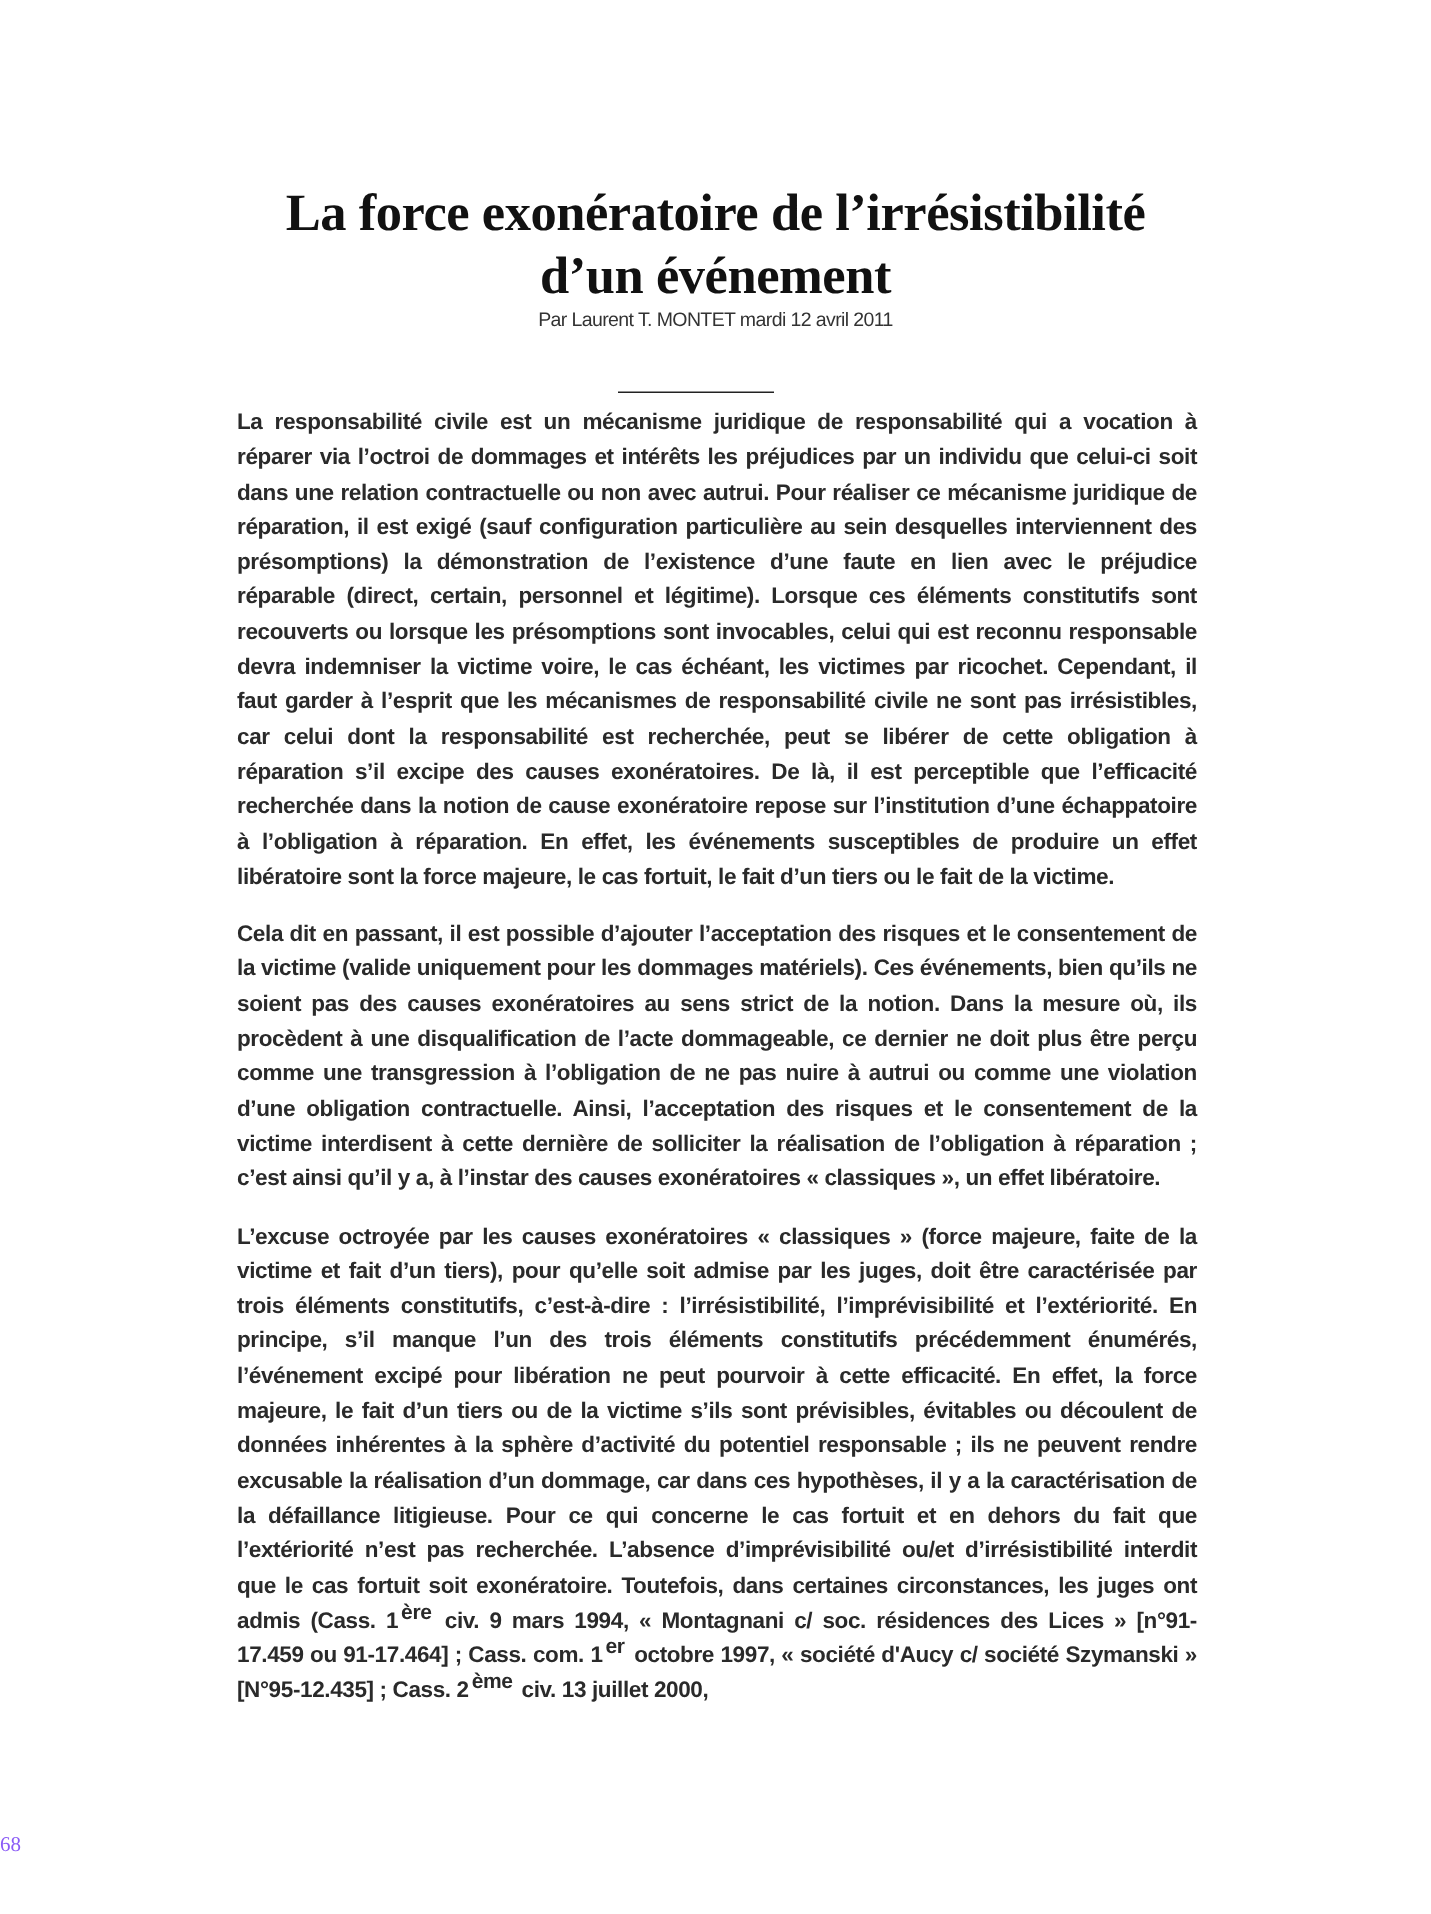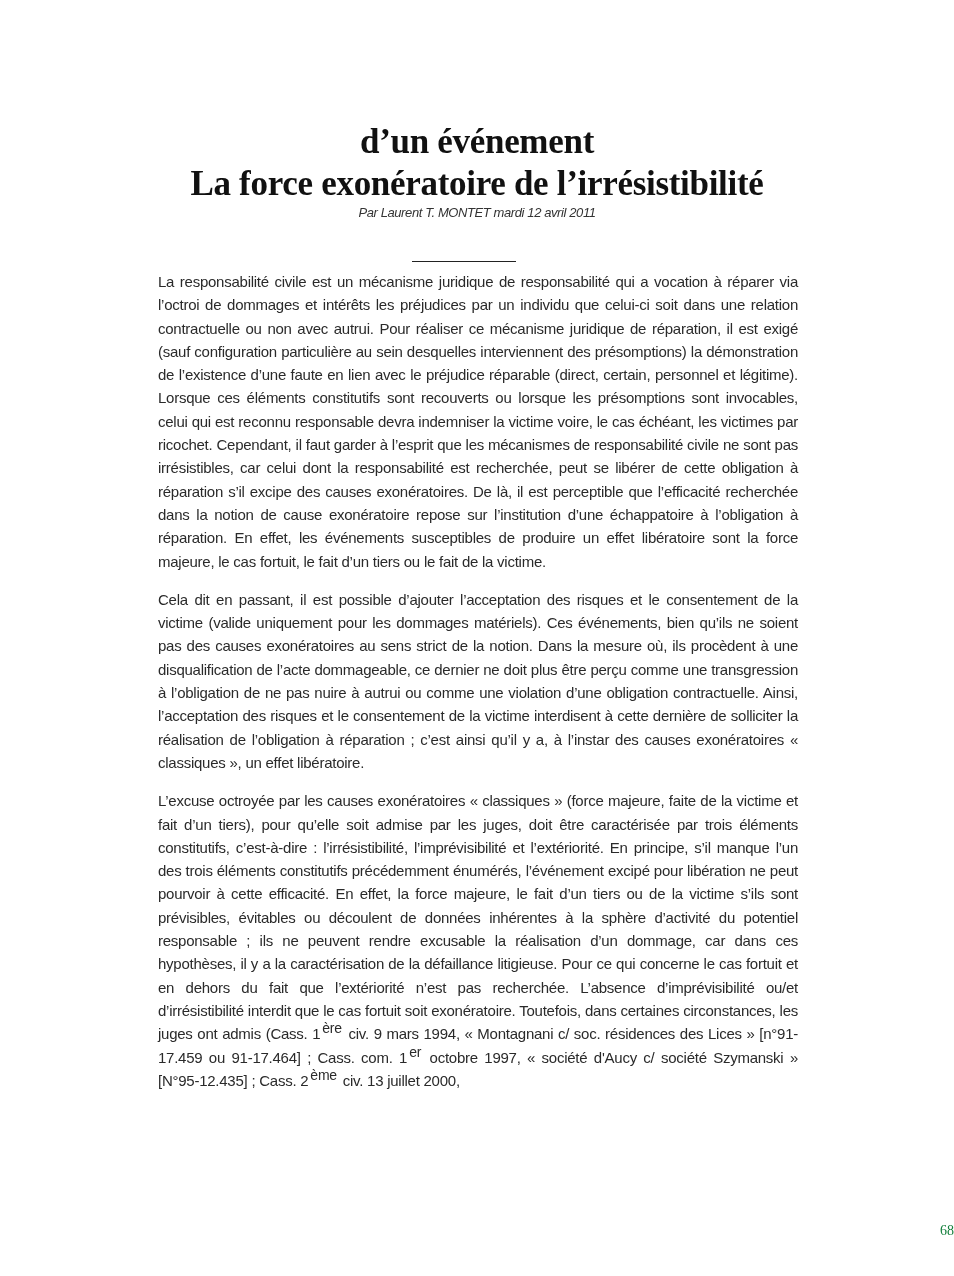--- a/index.html
+++ b/index.html
@@ -8,49 +8,49 @@
   .title {
     position: absolute; left: 120px; width: 714px; top: 121px;
     text-align: center;
     font-family: "Liberation Serif", serif; font-weight: bold;
     font-size: 35px; line-height: 42px; color: #111;
     letter-spacing: -0.3px;
   }
   .byline {
     position: absolute; left: 120px; width: 714px; top: 205px;
     text-align: center;
-    font-family: "Liberation Sans", sans-serif; font-style: italic;
+    font-family: "Liberation Sans", sans-serif; 
     font-size: 13px; line-height: 16px; color: #333;
     letter-spacing: -0.4px;
   }
   .rule {
     position: absolute; left: 412px; top: 261px; width: 104px; height: 1px;
     background: #222;
   }
   .body {
     position: absolute; left: 158px; width: 640px; top: 270px;
     font-family: "Liberation Sans", sans-serif;
     font-size: 15px; line-height: 23.3px; color: #2a2a2a;
     text-align: justify; letter-spacing: -0.25px;
   }
-  .body p { margin: 0 0 15px 0; }
+  .body p { margin: 0 0 15px 0; font-weight: bold; }
   sup { font-size: 14px; line-height: 0; vertical-align: 6px; margin: 0 2px; }
   .page-number {
     position: absolute; left: 0; width: 954px; top: 1223px;
-    text-align: right;
-    font-family: "Liberation Serif", serif; font-size: 14px; color: #15803d;
+    text-align: left;
+    font-family: "Liberation Serif", serif; font-size: 14px; color: #8b5cf6;
   }
 </style>
 </head>
 <body>
 
 <div class="page">
   <div class="title">
+    <div>La force exonératoire de l’irrésistibilité</div>
     <div>d’un événement</div>
-    <div>La force exonératoire de l’irrésistibilité</div>
   </div>
   <div class="byline">Par Laurent T. MONTET mardi 12 avril 2011</div>
   <div class="rule"></div>
 
   <div class="body">
     <p>La responsabilité civile est un mécanisme juridique de responsabilité qui a vocation à réparer via l’octroi de dommages et intérêts les préjudices par un individu que celui-ci soit dans une relation contractuelle ou non avec autrui. Pour réaliser ce mécanisme juridique de réparation, il est exigé (sauf configuration particulière au sein desquelles interviennent des présomptions) la démonstration de l’existence d’une faute en lien avec le préjudice réparable (direct, certain, personnel et légitime). Lorsque ces éléments constitutifs sont recouverts ou lorsque les présomptions sont invocables, celui qui est reconnu responsable devra indemniser la victime voire, le cas échéant, les victimes par ricochet. Cependant, il faut garder à l’esprit que les mécanismes de responsabilité civile ne sont pas irrésistibles, car celui dont la responsabilité est recherchée, peut se libérer de cette obligation à réparation s’il excipe des causes exonératoires. De là, il est perceptible que l’efficacité recherchée dans la notion de cause exonératoire repose sur l’institution d’une échappatoire à l’obligation à réparation. En effet, les événements susceptibles de produire un effet libératoire sont la force majeure, le cas fortuit, le fait d’un tiers ou le fait de la victime.</p>
     <p>Cela dit en passant, il est possible d’ajouter l’acceptation des risques et le consentement de la victime (valide uniquement pour les dommages matériels). Ces événements, bien qu’ils ne soient pas des causes exonératoires au sens strict de la notion. Dans la mesure où, ils procèdent à une disqualification de l’acte dommageable, ce dernier ne doit plus être perçu comme une transgression à l’obligation de ne pas nuire à autrui ou comme une violation d’une obligation contractuelle. Ainsi, l’acceptation des risques et le consentement de la victime interdisent à cette dernière de solliciter la réalisation de l’obligation à réparation ; c’est ainsi qu’il y a, à l’instar des causes exonératoires « classiques », un effet libératoire.</p>
     <p><span>L’excuse octroyée par les causes exonératoires « classiques » (force majeure, faite de la victime et fait d’un tiers), pour qu’elle soit admise par les juges, doit être caractérisée par trois éléments constitutifs, c’est-à-dire : l’irrésistibilité, l’imprévisibilité et l’extériorité. En principe, s’il manque l’un des trois éléments constitutifs précédemment énumérés, l’événement excipé pour libération ne peut pourvoir à cette efficacité. En effet, la force majeure, le fait d’un tiers ou de la victime s’ils sont prévisibles, évitables ou découlent de données inhérentes à la sphère d’activité du potentiel responsable ; ils ne peuvent rendre excusable la réalisation d’un dommage, car dans ces hypothèses, il y a la caractérisation de la défaillance litigieuse. Pour ce qui concerne le cas fortuit et en dehors du fait que l’extériorité n’est pas recherchée. L’absence d’imprévisibilité ou/et d’irrésistibilité interdit que le cas fortuit soit exonératoire. Toutefois, dans certaines circonstances, les juges ont admis (Cass. 1</span><sup>ère</sup> <span>civ. 9 mars 1994, « Montagnani c/ soc. résidences des Lices » [n°91-17.459 ou 91-17.464] ; Cass. com. 1</span><sup>er</sup> <span>octobre 1997, « société d'Aucy c/ société Szymanski » [N°95-12.435] ; Cass. 2</span><sup>ème</sup> <span>civ. 13 juillet 2000,</span></p>
   </div>
 

